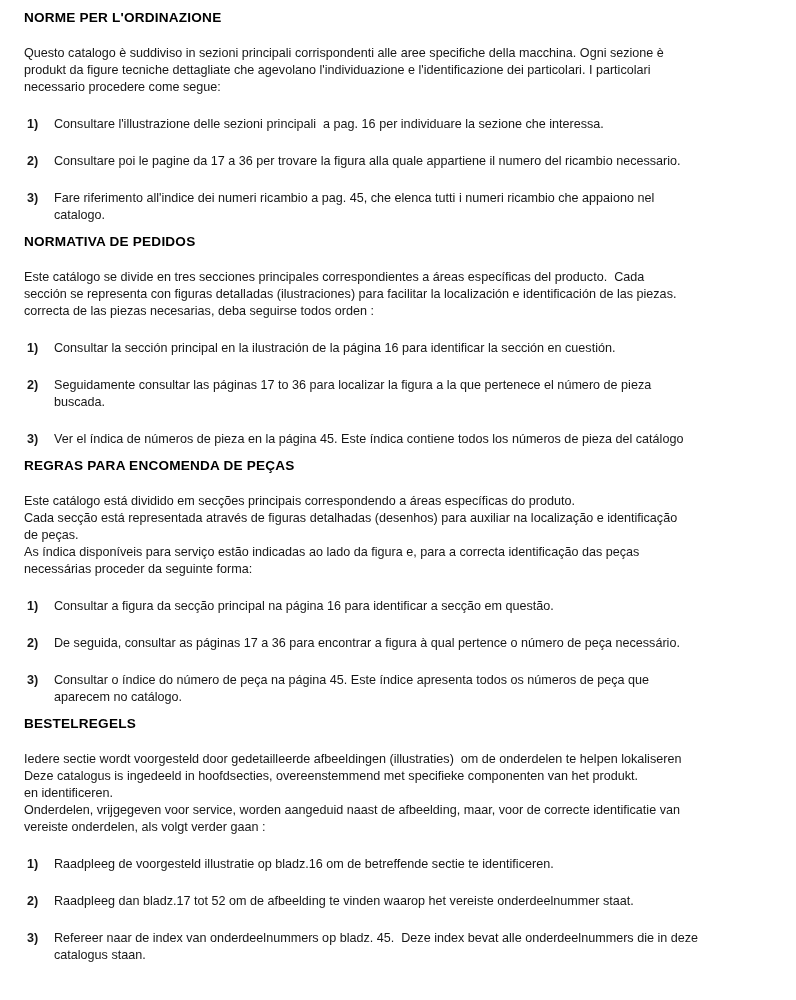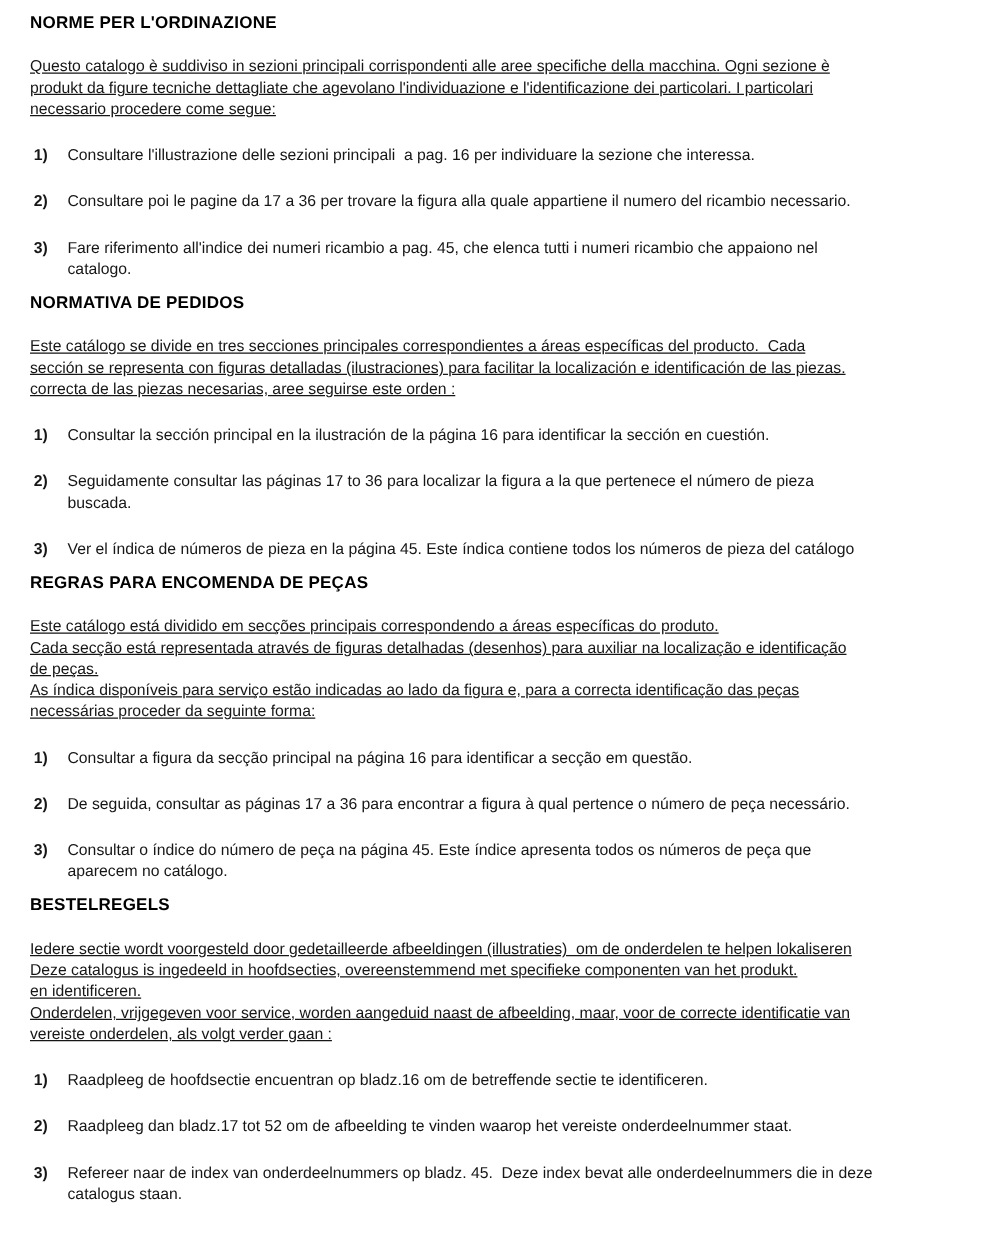--- a/index.html
+++ b/index.html
@@ -18,21 +18,21 @@
   .heading {
     font-size: 13.6px;
     font-weight: bold;
     line-height: 16px;
     text-align: left;
     letter-spacing: 0.2px;
     color: #000000;
     margin: 0 0 19px 0;
   }
   .lang-section + .lang-section .heading { margin-top: 10px; }
-  .intro { margin: 0 0 20px 0; text-decoration: underline; }
+  .intro { margin: 0 0 20px 0; }
   .line {
     font-size: 12.6px;
     line-height: 17px;
     white-space: pre;
   }
   .step {
     position: relative;
     padding-left: 30px;
     margin: 0 0 20px 0;
   }
@@ -72,21 +72,21 @@
         <div class="line">catalogo.</div>
       </div>
     </div>
   </div>
 
   <div class="lang-section">
     <div class="heading">NORMATIVA DE PEDIDOS</div>
     <div class="intro">
       <div class="line">Este catálogo se divide en tres secciones principales correspondientes a áreas específicas del producto.  Cada</div>
       <div class="line">sección se representa con figuras detalladas (ilustraciones) para facilitar la localización e identificación de las piezas.</div>
-      <div class="line">correcta de las piezas necesarias, aree seguirse este orden :</div>
+      <div class="line">correcta de las piezas necesarias, deba seguirse todos orden :</div>
     </div>
     <div class="steps">
       <div class="step">
         <span class="num">1)</span>
         <div class="line">Consultar la sección principal en la ilustración de la página 16 para identificar la sección en cuestión.</div>
       </div>
       <div class="step">
         <span class="num">2)</span>
         <div class="line">Seguidamente consultar las páginas 17 to 36 para localizar la figura a la que pertenece el número de pieza</div>
         <div class="line">buscada.</div>
@@ -129,21 +129,21 @@
     <div class="intro">
       <div class="line">Iedere sectie wordt voorgesteld door gedetailleerde afbeeldingen (illustraties)  om de onderdelen te helpen lokaliseren</div>
       <div class="line">Deze catalogus is ingedeeld in hoofdsecties, overeenstemmend met specifieke componenten van het produkt.</div>
       <div class="line">en identificeren.</div>
       <div class="line">Onderdelen, vrijgegeven voor service, worden aangeduid naast de afbeelding, maar, voor de correcte identificatie van</div>
       <div class="line">vereiste onderdelen, als volgt verder gaan :</div>
     </div>
     <div class="steps">
       <div class="step">
         <span class="num">1)</span>
-        <div class="line">Raadpleeg de hoofdsectie encuentran op bladz.16 om de betreffende sectie te identificeren.</div>
+        <div class="line">Raadpleeg de voorgesteld illustratie op bladz.16 om de betreffende sectie te identificeren.</div>
       </div>
       <div class="step">
         <span class="num">2)</span>
         <div class="line">Raadpleeg dan bladz.17 tot 52 om de afbeelding te vinden waarop het vereiste onderdeelnummer staat.</div>
       </div>
       <div class="step">
         <span class="num">3)</span>
         <div class="line">Refereer naar de index van onderdeelnummers op bladz. 45.  Deze index bevat alle onderdeelnummers die in deze</div>
         <div class="line">catalogus staan.</div>
       </div>

